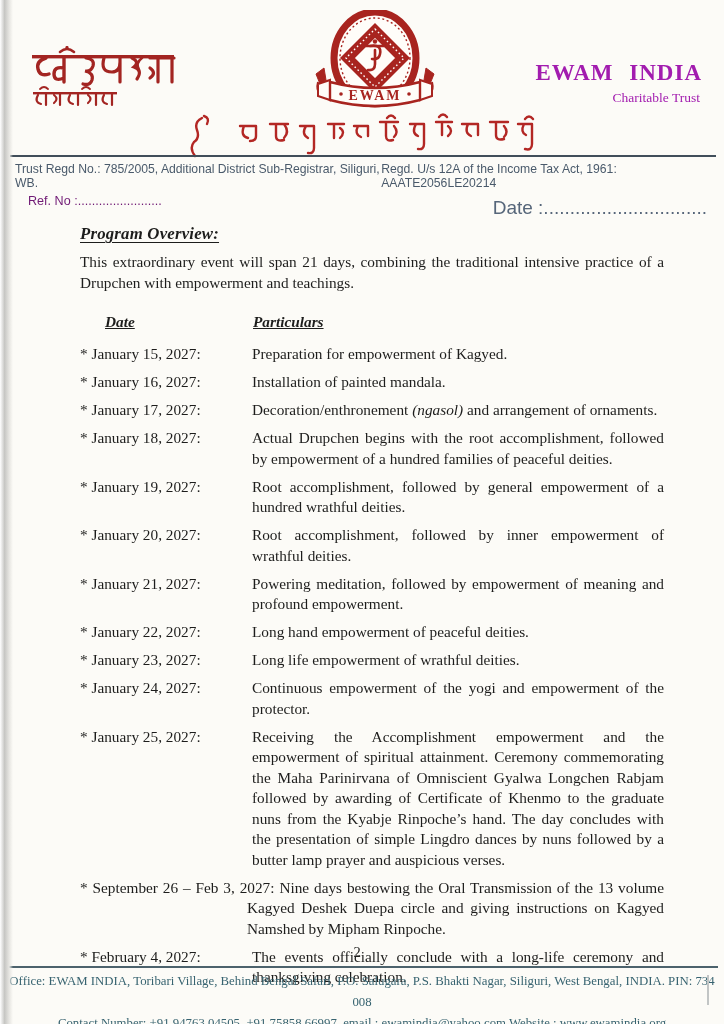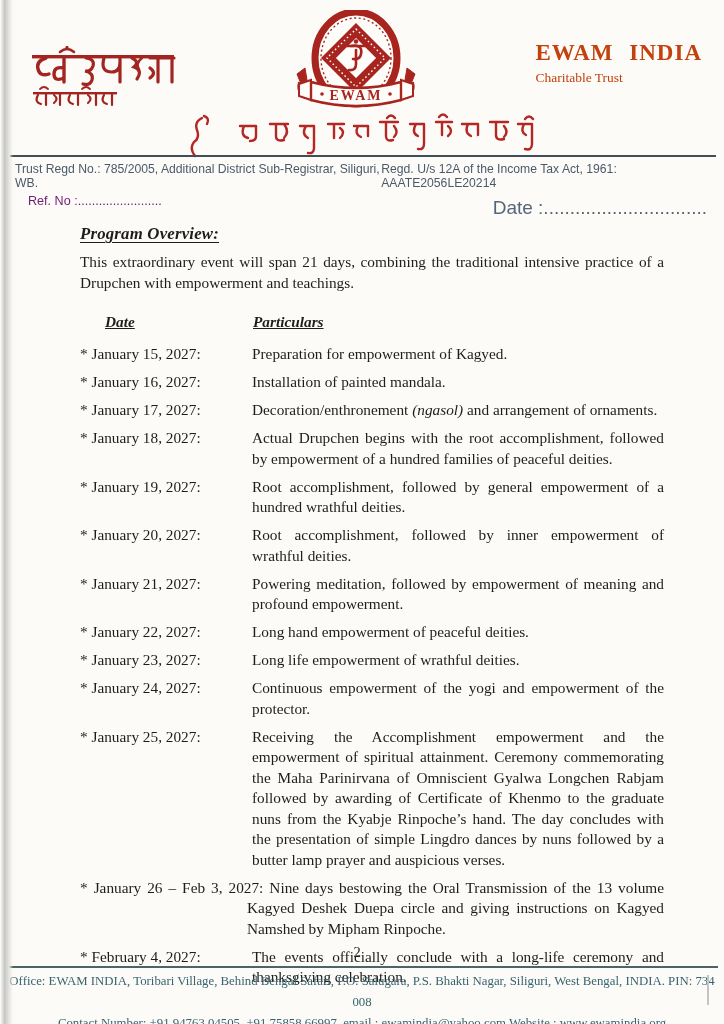--- a/index.html
+++ b/index.html
@@ -8,23 +8,23 @@
     background:#fcfbf7;overflow:hidden;
     font-family:"Liberation Serif", serif;color:#1d1d1c;
   }
   .scan-edge{
     position:absolute;left:0;top:0;bottom:0;width:13px;
     background:linear-gradient(90deg,#ffffff 0%,#c6c6c3 35%,#e6e5e1 70%,rgba(252,251,247,0) 100%);
     z-index:5;
   }
   
   .brand-left{position:absolute;left:30px;top:46px;}
-  .logo-wrap{position:absolute;left:281px;top:10px;}
+  .logo-wrap{position:absolute;left:300px;top:10px;}
   .tibetan-wrap{position:absolute;left:188px;top:110px;}
-  .brand-right{position:absolute;right:22px;top:40px;color:#c2410c;}
+  .brand-right{position:absolute;right:22px;top:60px;text-align:right;color:#a21caf;}
   .brand-right .title{
     font-size:23px;font-weight:bold;letter-spacing:1px;word-spacing:9px;
     font-family:"Liberation Serif", serif;
   }
   .brand-right .subtitle{font-size:13.5px;margin-top:4px;padding-right:2px;}
   .header-rule{position:absolute;left:10px;right:8px;top:155px;height:2.2px;background:#414e5a;}
   .regline{
     position:absolute;left:15px;right:12px;top:162px;display:flex;justify-content:space-between;
     font-family:"Liberation Sans", sans-serif;font-size:12.2px;color:#4a5a6b;
   }
@@ -210,21 +210,21 @@
     </div>
     <div class="row">
       <span class="c-date">* January 24, 2027:</span>
       <span class="c-part">Continuous empowerment of the yogi and empowerment of the protector.</span>
     </div>
     <div class="row">
       <span class="c-date">* January 25, 2027:</span>
       <span class="c-part">Receiving the Accomplishment empowerment and the empowerment of spiritual attainment. Ceremony commemorating the Maha Parinirvana of Omniscient Gyalwa Longchen Rabjam followed by awarding of Certificate of Khenmo to the graduate nuns from the Kyabje Rinpoche’s hand. The day concludes with the presentation of simple Lingdro dances by nuns followed by a butter lamp prayer and auspicious verses.</span>
     </div>
     <div class="row-hang">
-      <span class="c-date">* January 26 – Feb 3, 2027:</span>
+      <span class="c-date">* September 26 – Feb 3, 2027:</span>
       <span class="hang-part">Nine days bestowing the Oral Transmission of the 13 volume Kagyed Deshek Duepa circle and giving instructions on Kagyed Namshed by Mipham Rinpoche.</span>
     </div>
     <div class="row">
       <span class="c-date">* February 4, 2027:</span>
       <span class="c-part">The events officially conclude with a long-life ceremony and thanksgiving celebration.</span>
     </div>
   </div>
 
   <div class="pagenum">2</div>
   <div class="footer-rule"></div>

